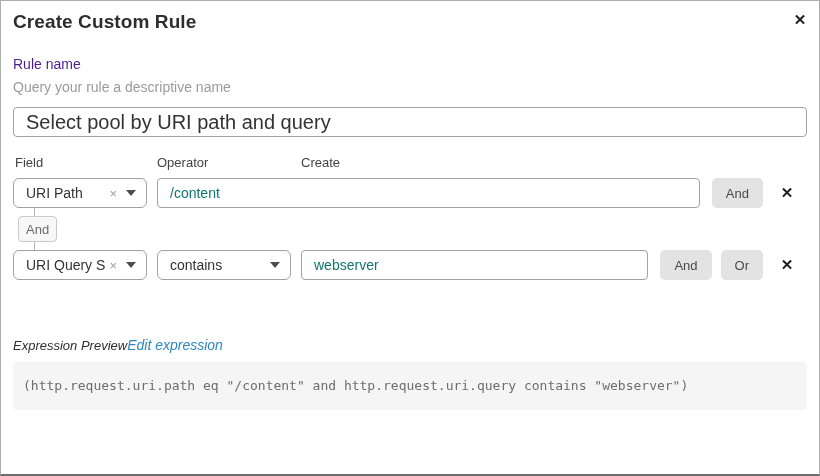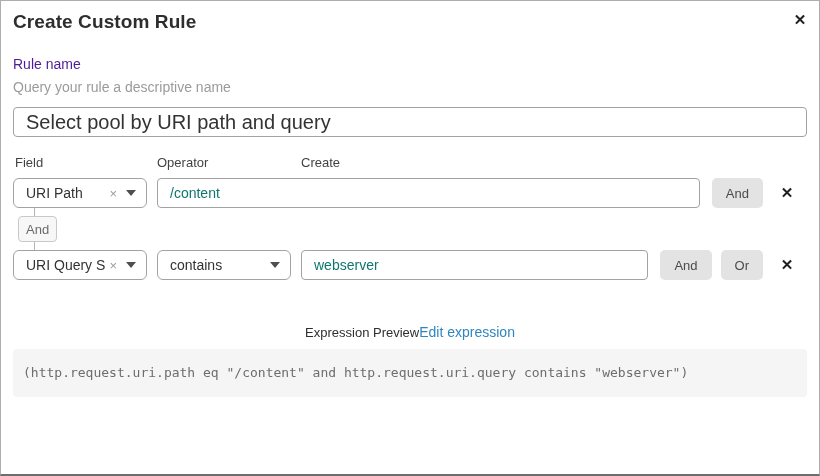--- a/index.html
+++ b/index.html
@@ -188,23 +188,24 @@
     font-size: 13px;
     display: flex;
     align-items: center;
     justify-content: center;
     padding: 0 7px;
     cursor: pointer;
   }
 
   .expr-header {
     display: flex;
-    justify-content: center;
+    justify-content: flex-start;
     align-items: baseline;
-    margin-top: 44px;
+    margin-top: 57px;
+    font-style: italic;
   }
   .expr-label { font-size: 13px; color: #2e2e2e; }
   .expr-edit-link {
     font-size: 14px;
     color: #2e86bf;
     text-decoration: none;
     cursor: pointer;
   }
 
   .expr-code {

